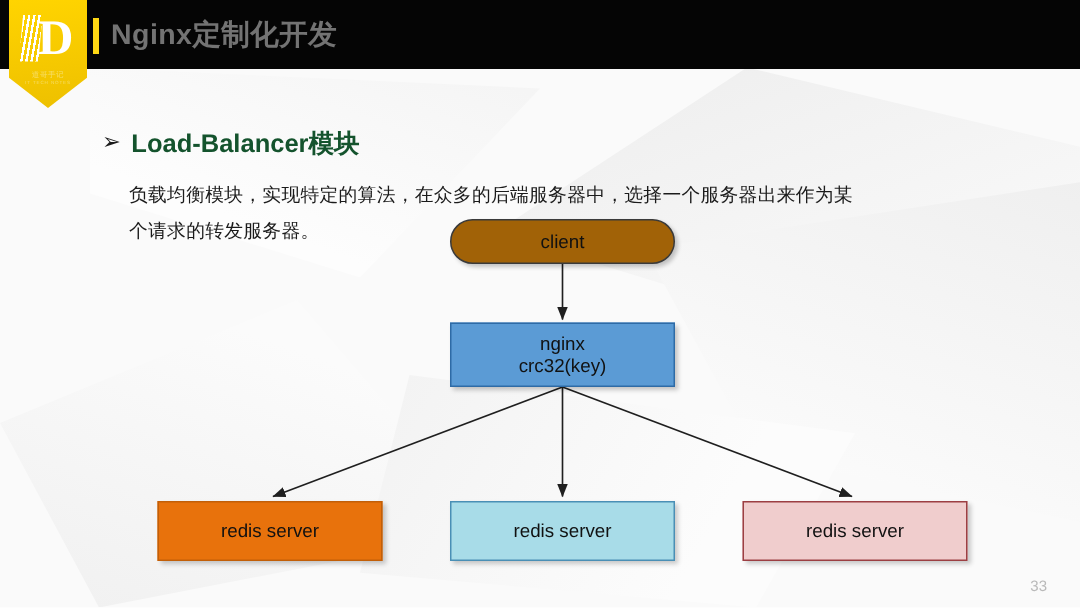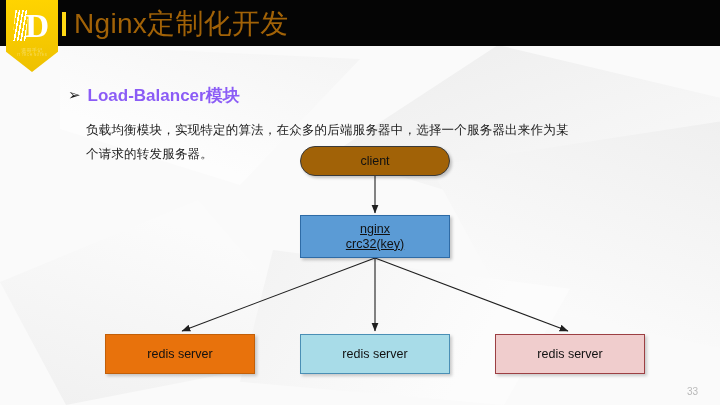--- a/index.html
+++ b/index.html
@@ -69,23 +69,23 @@
     top: 12px; left: 62px;
     width: 4px;
     height: 24px;
     background: #ffd814;
   }
   .header-title {
     position: absolute;
     top: 8px; left: 74px;
     height: 32px;
     line-height: 32px;
-    color: #a16207;
-    font-size: 28px;
-    font-weight: normal;
+    color: #737373;
+    font-size: 19px;
+    font-weight: bold;
     letter-spacing: 0.3px;
     white-space: nowrap;
   }
 
   
   .logo-shield {
     position: absolute;
     top: 0; left: 6px;
     width: 52px;
     height: 72px;
@@ -147,21 +147,21 @@
     align-items: center;
     gap: 7px;
   }
   .bullet-chevron {
     color: #1a1a1a;
     font-size: 15px;
     line-height: 1;
     transform: translateY(-1px);
   }
   .bullet-text {
-    color: #8b5cf6;
+    color: #14532d;
     font-size: 17px;
     font-weight: bold;
     white-space: nowrap;
   }
   .para {
     position: absolute;
     top: 118px; left: 86px;
     width: 560px;
     color: #1b1b1b;
     font-size: 12.5px;
@@ -190,21 +190,20 @@
     border: 1.3px solid #3a3a3a;
     border-radius: 15px;
     box-shadow: 2px 2px 3px rgba(0,0,0,0.22);
   }
   .node-nginx {
     top: 215px; left: 300px;
     width: 150px; height: 43px;
     background: #5b9bd5;
     border: 1.3px solid #2e6ba6;
     box-shadow: 2px 2px 3px rgba(0,0,0,0.22);
-    text-decoration: underline;
   }
   .node-redis-left {
     top: 334px; left: 105px;
     width: 150px; height: 40px;
     background: #e8720c;
     border: 1.3px solid #c25f08;
     box-shadow: 2px 2px 3px rgba(0,0,0,0.2);
   }
   .node-redis-mid {
     top: 334px; left: 300px;

